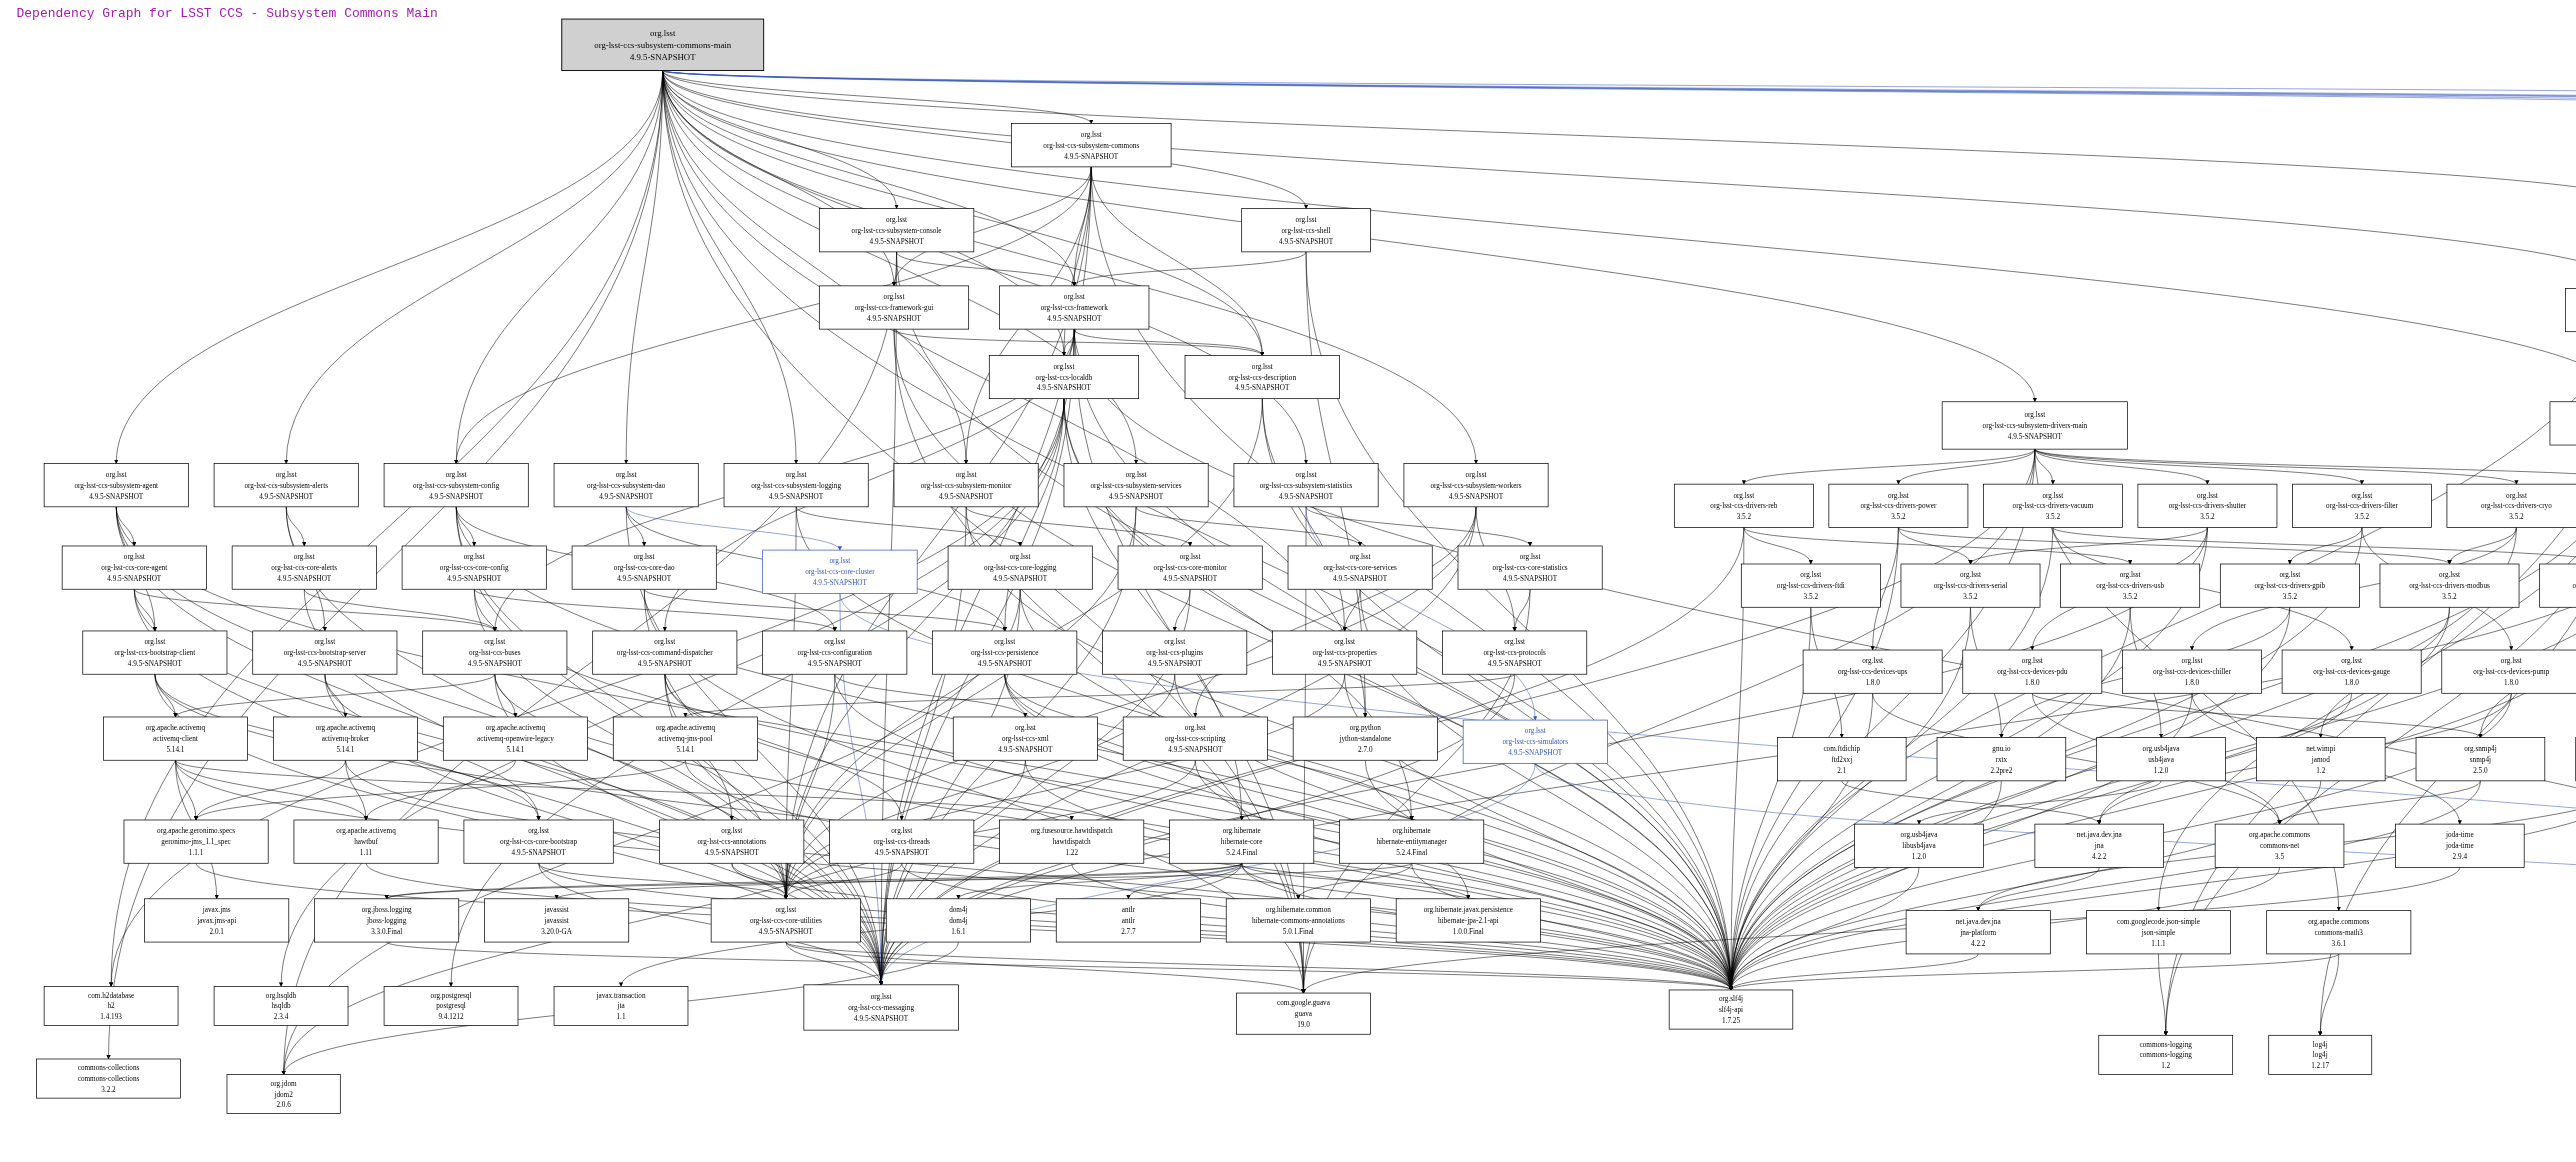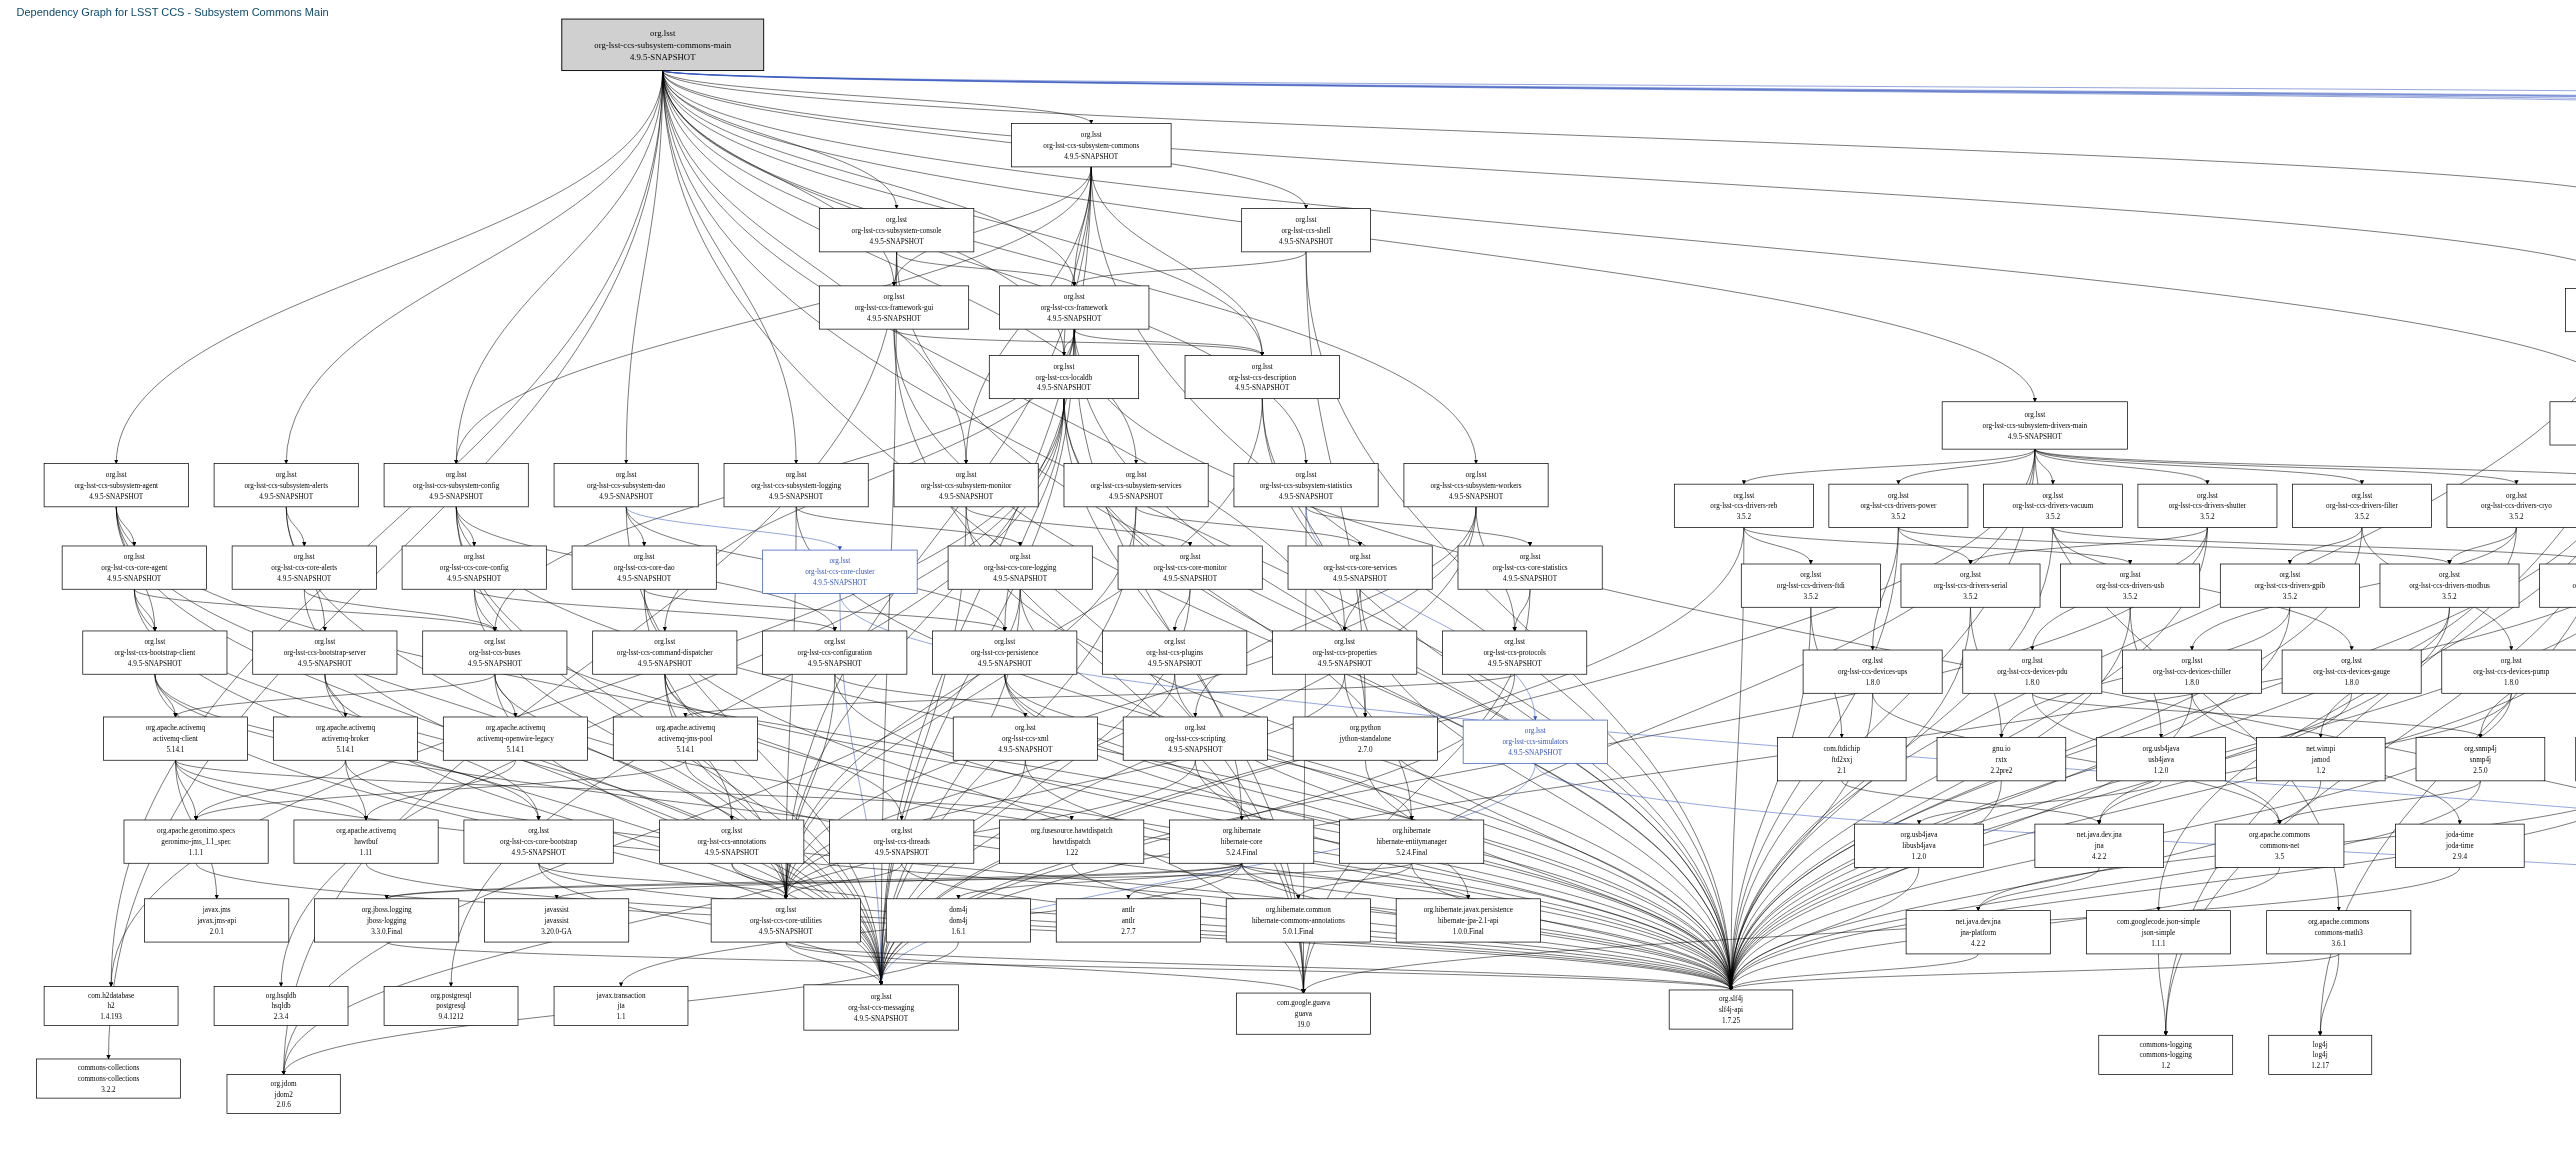--- a/index.html
+++ b/index.html
@@ -1,20 +1,20 @@
 <!DOCTYPE html>
 <html style="font-size:8.2px"><head>
 <meta charset="utf-8">
 <style>
   html,body{margin:0;padding:0;background:#ffffff;}
   body{width:3719px;height:1162px;position:relative;overflow:hidden;}
   .graph-title{
     position:absolute;left:16.5px;top:6.2px;
-    font-family:Liberation Sans, sans-serif;
-    font-size:11px;color:#0c4a6e;white-space:nowrap;
+    font-family:Liberation Mono, monospace;
+    font-size:13px;color:#a21caf;white-space:nowrap;
   }
   svg#graph{position:absolute;left:0;top:0;display:block;}
   svg#graph text{font-family:"Liberation Serif",serif;}
   svg#graph path.edge{fill:none;stroke-opacity:.85;}
 </style>
 </head>
 <body>
 
 <div class="page">
   <div class="graph-title">Dependency Graph for LSST CCS - Subsystem Commons Main</div>

